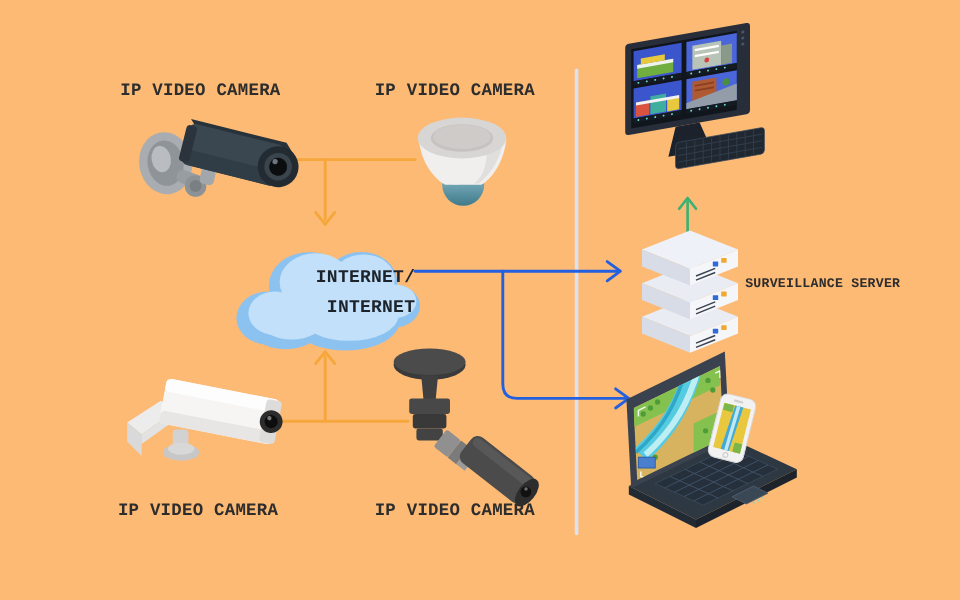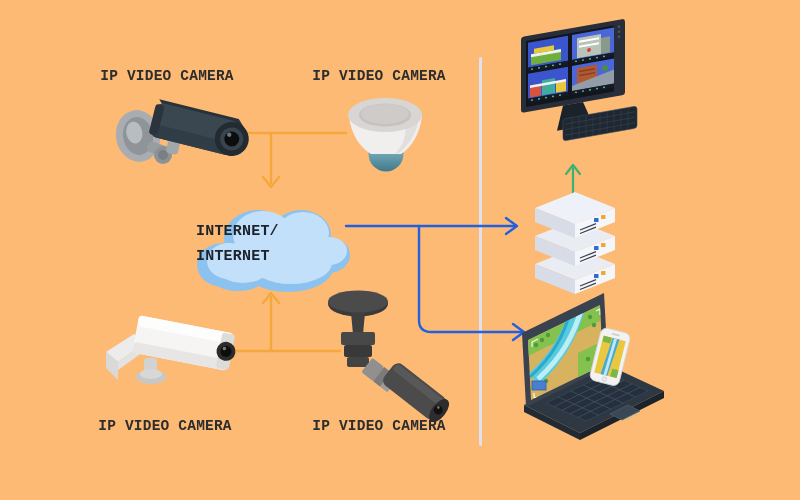--- a/index.html
+++ b/index.html
@@ -9,21 +9,21 @@
     font-family:Liberation Mono, monospace;
   }
   svg{display:block;overflow:visible;}
   .abs{position:absolute;}
   .cam-label{
     position:absolute;width:142px;text-align:center;
     font-size:14.5px;font-weight:700;letter-spacing:.2px;color:#2d2d2d;
     line-height:1.1;white-space:nowrap;
   }
   .cloud-label{
-    position:absolute;left:196px;top:220px;width:150px;text-align:left;
+    position:absolute;left:196px;top:220px;width:150px;text-align:right;
     font-size:15px;font-weight:800;color:#1d232b;line-height:1.65;
     letter-spacing:.2px;
   }
   .server-label{
     position:absolute;left:621px;top:231px;
     font-size:11px;font-weight:700;letter-spacing:.2px;color:#2d2d2d;
     white-space:nowrap;
   }
   .divider{
     position:absolute;left:479px;top:57px;width:3px;height:389px;
@@ -62,20 +62,21 @@
     <g stroke="#3bb273" stroke-width="2.2" fill="none" stroke-linecap="round" stroke-linejoin="round">
       <path d="M573,194 V168"></path>
       <polyline points="566,174 573,165 580,174"></polyline>
     </g>
   </svg>
 
   <div class="cam-label" style="left:96px;top:69px;">IP VIDEO CAMERA</div>
   <div class="cam-label" style="left:308px;top:69px;">IP VIDEO CAMERA</div>
   <div class="cam-label" style="left:94px;top:419px;">IP VIDEO CAMERA</div>
   <div class="cam-label" style="left:308px;top:419px;">IP VIDEO CAMERA</div>
+  <div class="server-label">SURVEILLANCE SERVER</div>
 
   <svg class="abs" style="left:183px;top:193px;" width="175" height="108" viewBox="0 0 175 108">
     <g fill="#8cc2ef">
       <ellipse cx="40" cy="72" rx="26" ry="22"></ellipse>
       <ellipse cx="75" cy="45" rx="34" ry="28"></ellipse>
       <ellipse cx="118" cy="42" rx="30" ry="25"></ellipse>
       <ellipse cx="145" cy="62" rx="22" ry="18"></ellipse>
       <ellipse cx="105" cy="75" rx="45" ry="24"></ellipse>
       <ellipse cx="55" cy="80" rx="30" ry="18"></ellipse>
     </g>

